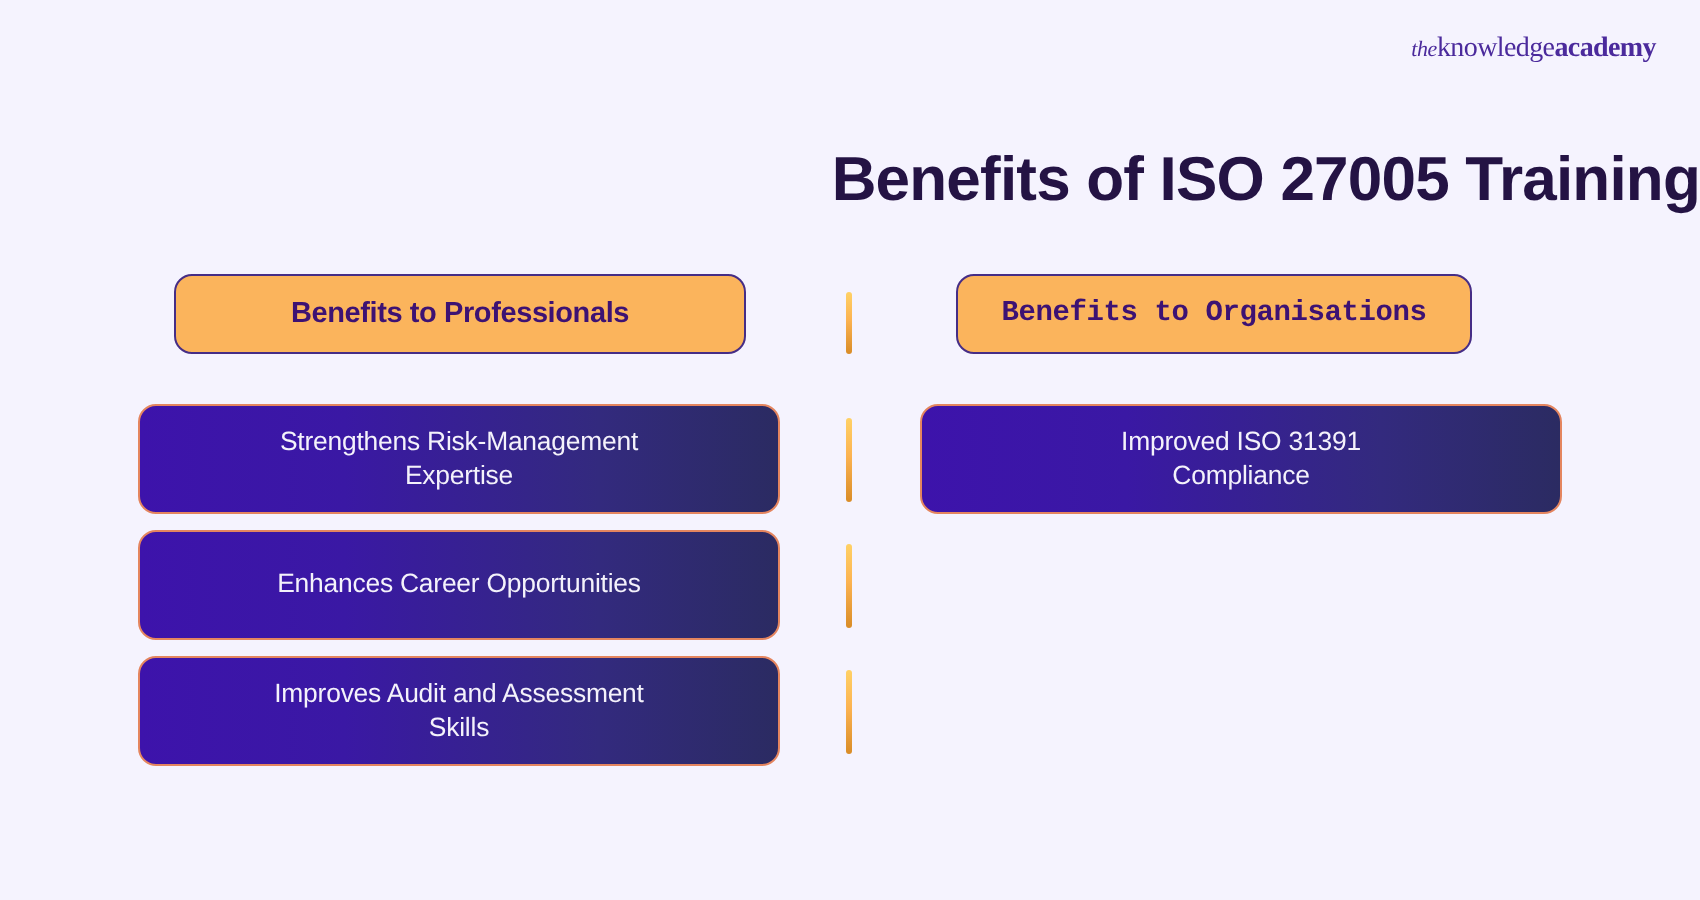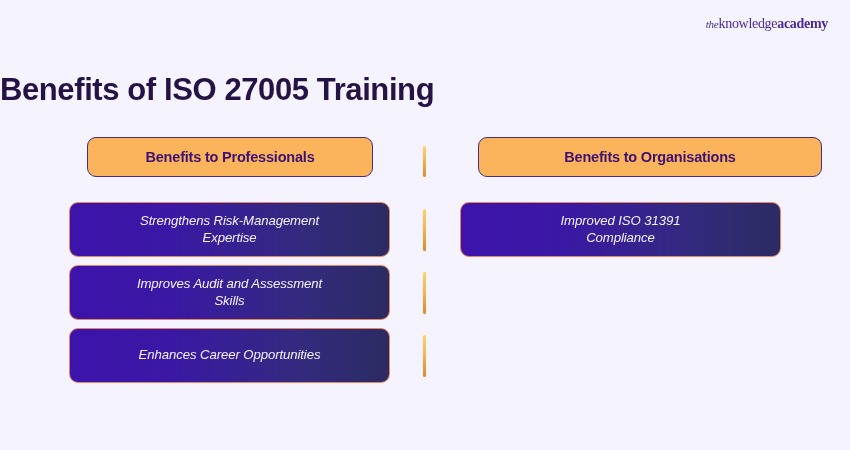--- a/index.html
+++ b/index.html
@@ -44,21 +44,21 @@
     font-size: 14px;
     letter-spacing: -0.3px;
   }
 
   
   .page-title {
     position: absolute;
     top: 72px;
     left: 0;
     width: 850px;
-    text-align: left;
+    text-align: right;
     font-size: 31px;
     font-weight: 700;
     color: #241344;
     letter-spacing: -0.4px;
   }
 
   
   .columns {
     position: absolute;
     top: 137px;
@@ -84,26 +84,25 @@
     display: flex;
     align-items: center;
     justify-content: center;
     color: #3d1273;
     font-size: 14.5px;
     font-weight: 700;
     letter-spacing: -0.2px;
     margin-bottom: 0;
   }
   .column.left  .col-header { margin-left: 18px; margin-right: 0; width: 286px; text-align: center; }
-  .column.right .col-header { margin-left: 18px; margin-right: 0; width: 344px; }
+  .column.right .col-header { margin-left: 18px; margin-right: 0; width: 258px; font-family: Liberation Mono, monospace; }
 
   
   .cards {
     margin-top: 25px;
-    font-style: italic;
   }
 
   .card {
     position: relative;
     height: 55px;
     width: 321px;
     border-radius: 9px;
     border: 1px solid #e4855f;
     background: linear-gradient(90deg, #3d13ab 0%, #3a18a4 32%, #332a7e 72%, #2b2b62 100%);
     display: flex;
@@ -150,25 +149,25 @@
 <div class="columns">
 
   <div class="column left">
     <div class="col-header">Benefits to Professionals</div>
     <div class="cards">
       <div class="card">
         <span class="card-text">Strengthens Risk-Management
 Expertise</span>
       </div>
       <div class="card">
+        <span class="card-text">Enhances Career Opportunities</span>
+      </div>
+      <div class="card">
         <span class="card-text">Improves Audit and Assessment
 Skills</span>
-      </div>
-      <div class="card">
-        <span class="card-text">Enhances Career Opportunities</span>
       </div>
     </div>
   </div>
 
   <div class="column right">
     <div class="col-header">Benefits to Organisations</div>
     <div class="cards">
       <div class="card">
         <span class="card-text">Improved ISO 31391
 Compliance</span>

